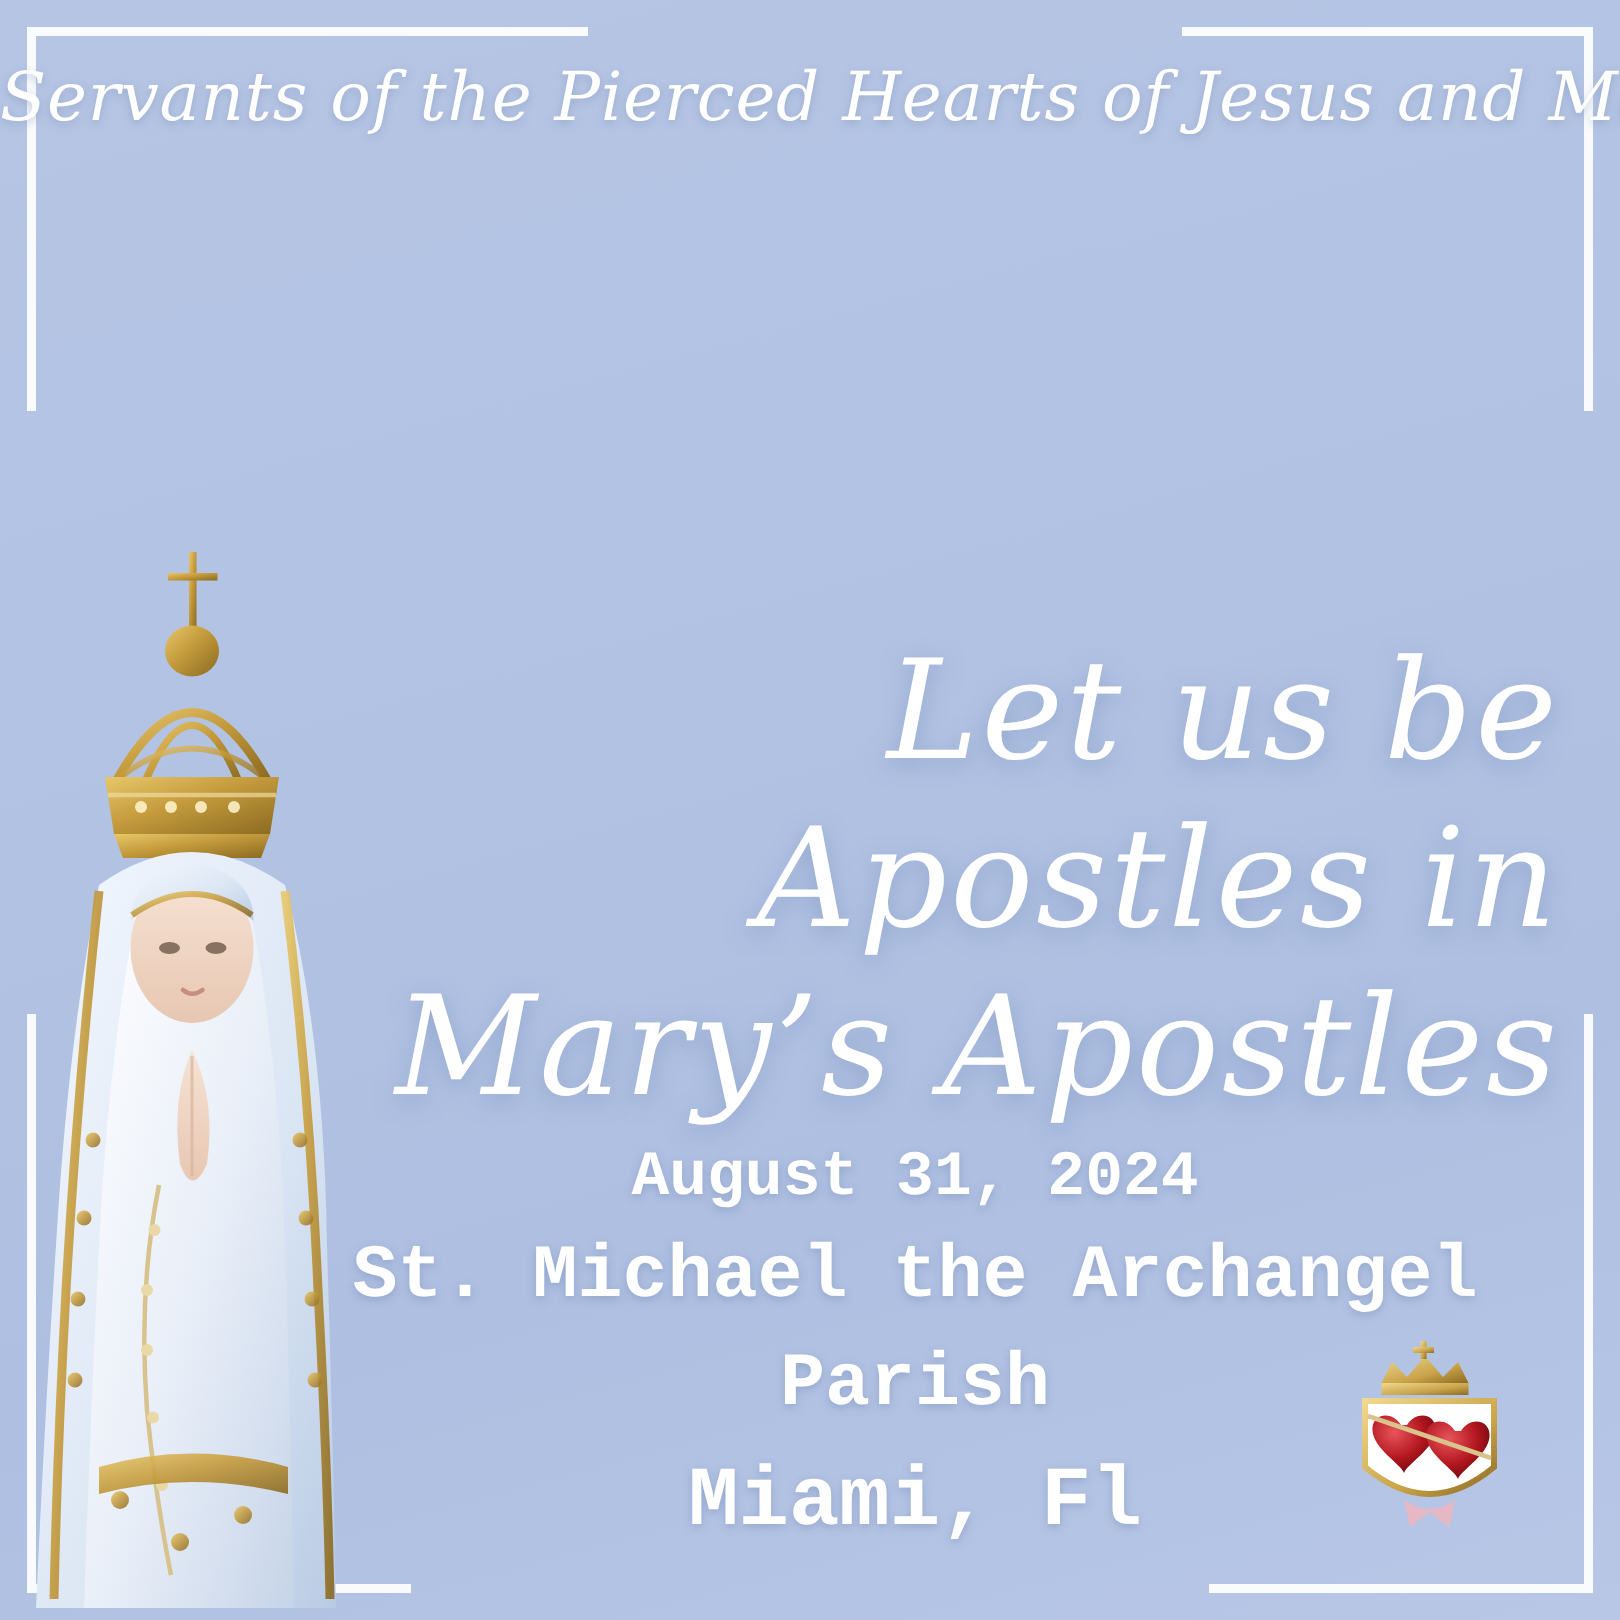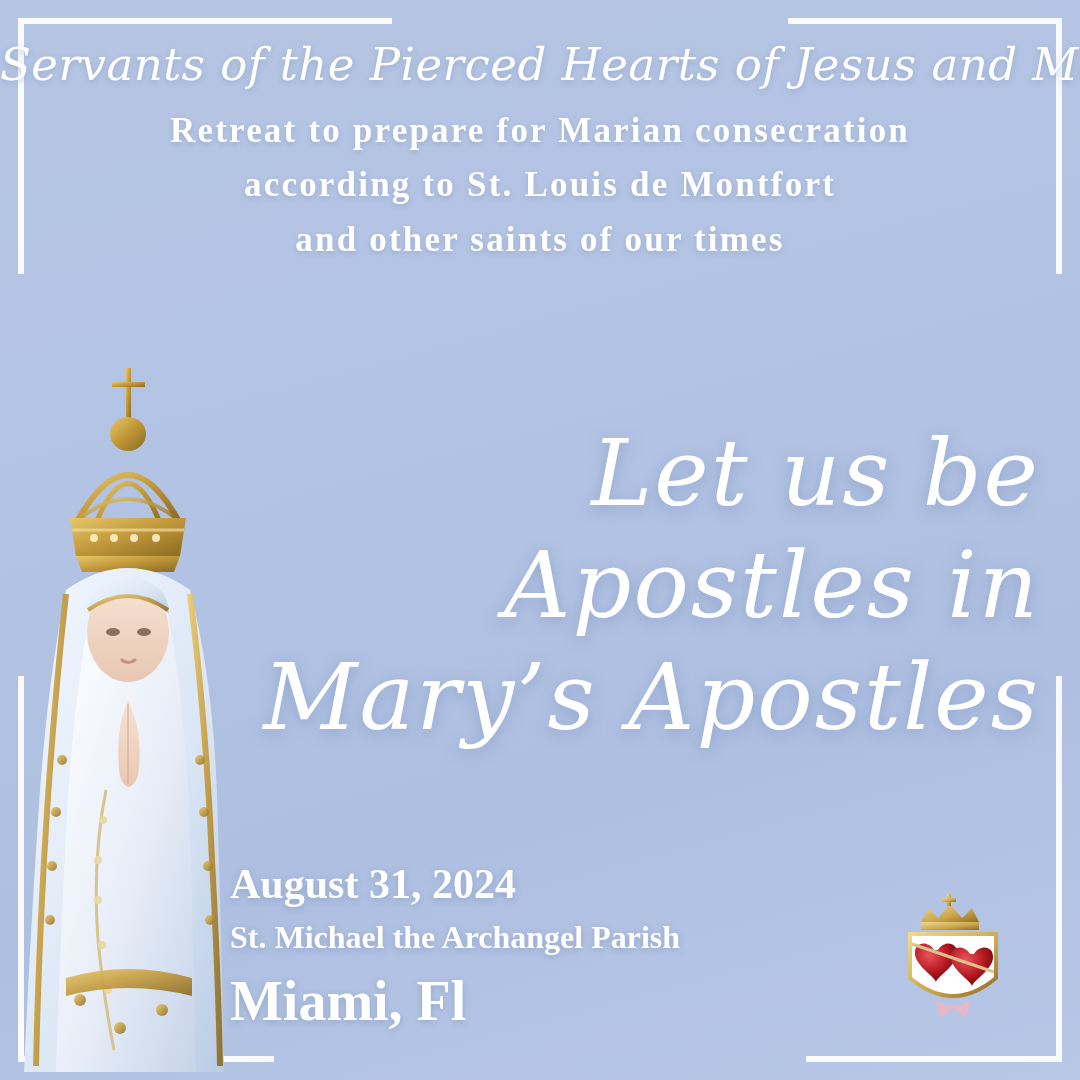--- a/index.html
+++ b/index.html
@@ -76,28 +76,29 @@
     z-index: 6;
   }
   .headline .line2 { display: block; }
 
   
   .details {
     position: absolute;
     left: 230px;
     right: 90px;
     bottom: 38px;
+    text-align: center;
     color: #ffffff;
-    font-family: Liberation Serif, serif;
+    font-family: Liberation Mono, monospace;
     font-weight: 700;
     z-index: 6;
     text-shadow: 0 2px 6px rgba(110,135,180,0.45);
   }
   .details .date   { font-size: 42px; line-height: 1.45; }
-  .details .parish { font-size: 32px; line-height: 1.45; }
+  .details .parish { font-size: 50px; line-height: 1.45; }
   .details .city   { font-size: 56px; line-height: 1.45; }
 
   
   .statue {
     position: absolute;
     left: 10px;
     bottom: 0;
     width: 320px;
     height: 720px;
     z-index: 4;
@@ -120,25 +121,20 @@
 
 <div class="poster">
 
   <div class="frame-corner fc-tl"></div>
   <div class="frame-corner fc-tr"></div>
   <div class="frame-corner fc-bl"></div>
   <div class="frame-corner fc-br"></div>
 
   <div class="header">
     <div class="org-name">Servants of the Pierced Hearts of Jesus and Mary</div>
-    <div class="subtitle">
-      <div>Retreat to prepare for Marian consecration</div>
-      <div>according to St. Louis de Montfort</div>
-      <div>and other saints of our times</div>
-    </div>
   </div>
 
   <div class="headline">
     <span class="line1">Let us be Apostles in</span>
     <span class="line2">Mary’s Apostles</span>
   </div>
 
   <div class="details">
     <div class="date">August 31, 2024</div>
     <div class="parish">St. Michael the Archangel Parish</div>

